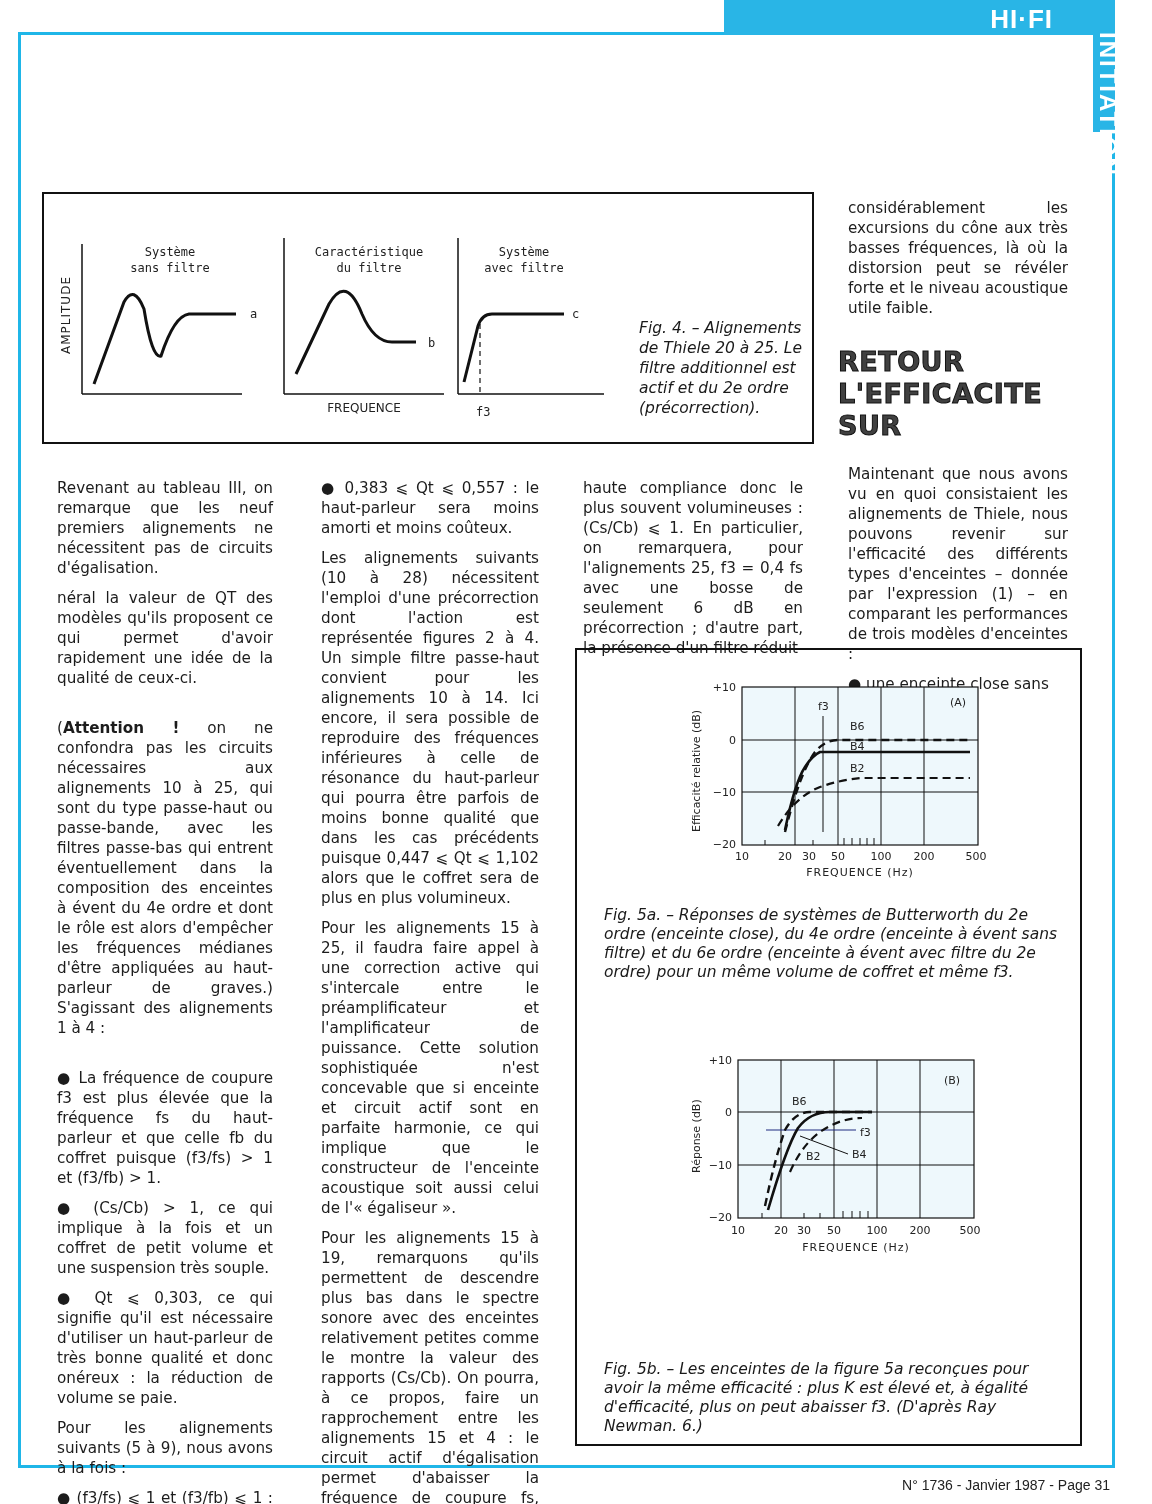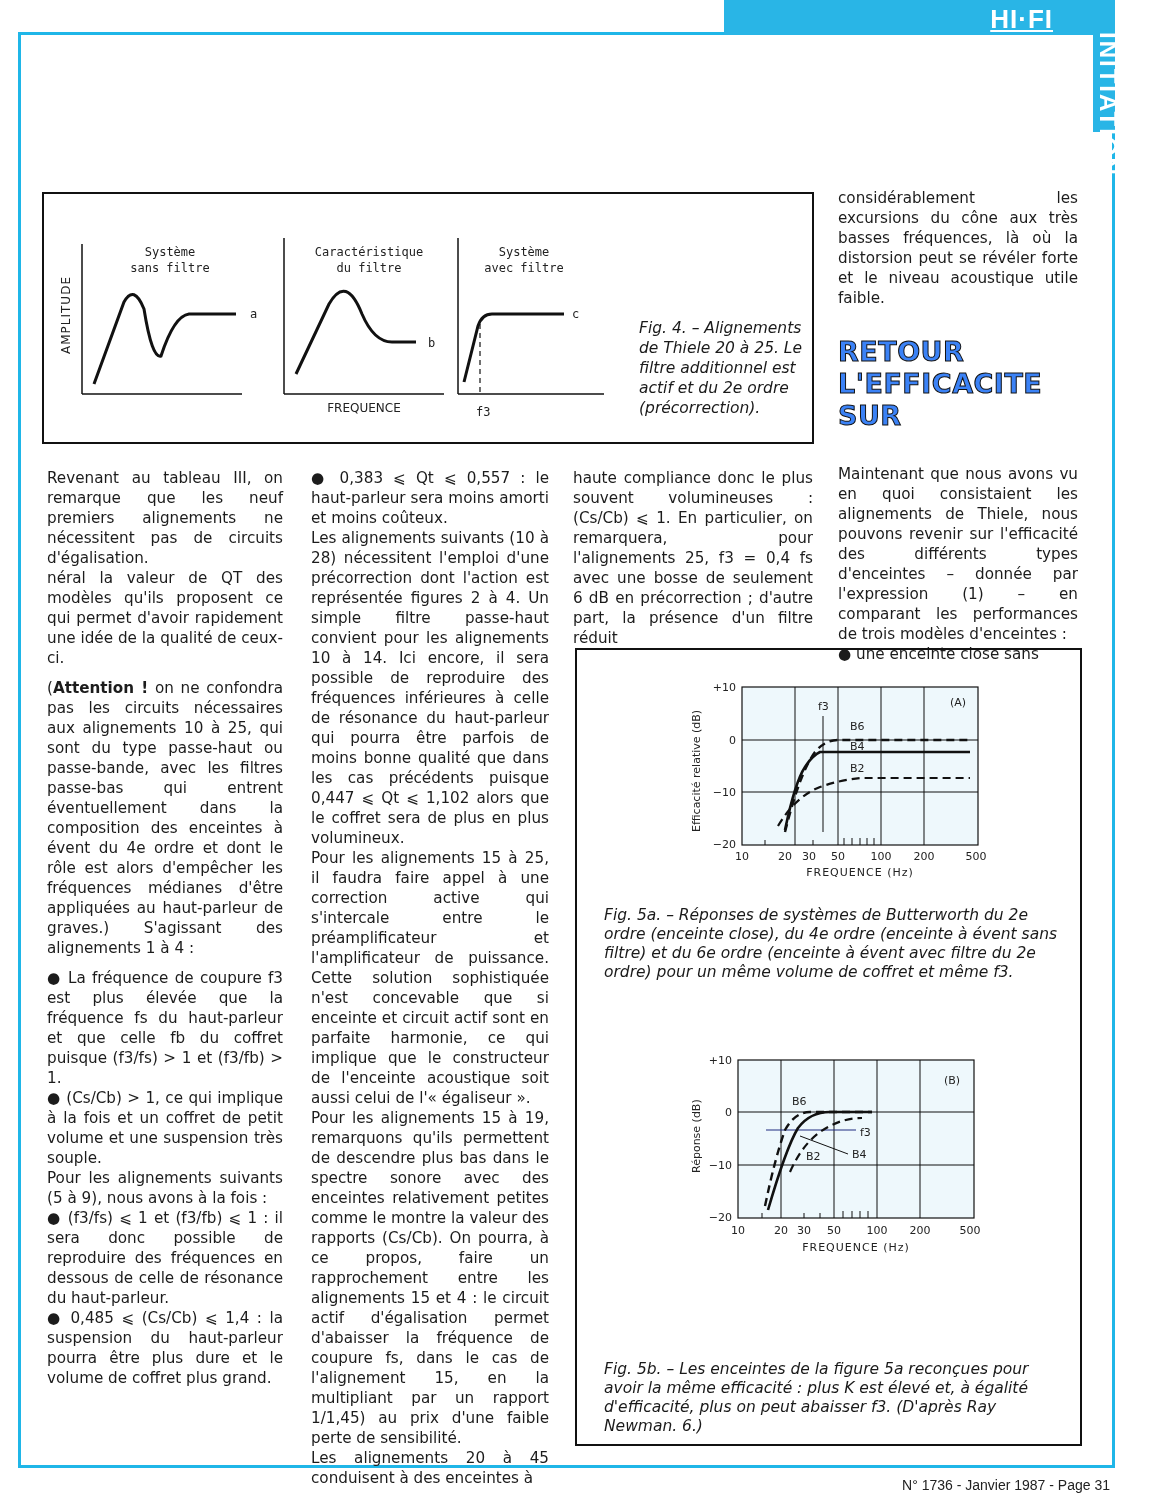--- a/index.html
+++ b/index.html
@@ -7,40 +7,40 @@
          font-family:"DejaVu Sans", "Liberation Sans", sans-serif; color:#1a1a1a; }
   .abs { position:absolute; }
 
   
   .frame-top { left:18px; top:32px; width:708px; height:3px; background:#1fb6e8; }
   .frame-left { left:18px; top:32px; width:3px; height:1436px; background:#1fb6e8; }
   .frame-bottom { left:18px; top:1465px; width:1097px; height:3px; background:#1fb6e8; }
   .frame-right { left:1112px; top:130px; width:3px; height:1338px; background:#1fb6e8; }
   .header-band { left:724px; top:0; width:391px; height:35px; background:#29b5e6; }
   .header-text { right:62px; top:4px; color:#fff; font-family:"Liberation Sans", sans-serif; font-weight:bold;
-                 font-size:26px; letter-spacing:1px;text-decoration:underline; }
+                 font-size:26px; letter-spacing:1px; }
   .side-band { left:1093px; top:0; width:22px; height:132px; background:#29b5e6; }
   .side-text { left:1088px; top:32px; width:36px; height:200px; }
   .side-text span { display:block; transform:rotate(90deg); transform-origin:left top; position:absolute; left:34px; top:0;
                     color:#fff; font-family:"Liberation Sans", sans-serif; font-weight:bold; font-size:24px; letter-spacing:2px; white-space:nowrap; }
 
   
   .fig4 { left:42px; top:192px; width:768px; height:248px; border:2px solid #111; }
   .fig4-caption { left:620px; top:318px; width:170px; font-style:italic; font-size:15.5px; line-height:20px; color:#1a1a1a;margin-left:19px; }
 
   
   .col { font-size:15.2px; line-height:20px; text-align:justify; color:#1c1c1c; }
-  .col p { margin:0; }
+  .col p { margin:10px; }
   .col .gap { height:10px; }
   .col-1 { left:47px; top:468px; width:236px; }
   .col-2 { left:311px; top:468px; width:238px; }
   .col-3 { left:573px; top:468px; width:240px; }
   .col-4 { left:838px; top:188px; width:240px; }
-  .heading { font-family:"DejaVu Sans", sans-serif; font-weight:900; font-size:27px; line-height:32px; letter-spacing:0.5px; color:#3b82f6;
-             -webkit-text-stroke:1px #111; margin:28px 0 32px 0; text-align:left; }
+  .heading { font-family:"DejaVu Sans", sans-serif; font-weight:900; font-size:27px; line-height:32px; letter-spacing:0.5px; color:#404040;
+             -webkit-text-stroke:1px #111; margin:28px 0 22px 0; text-align:left; }
 
   
   .chart-panel { left:575px; top:648px; width:503px; height:794px; border:2px solid #111; }
   .cap5a { left:604px; top:906px; width:460px; font-style:italic; font-size:15.5px; line-height:19px; }
   .cap5b { left:604px; top:1337px; width:460px; font-style:italic; font-size:15.5px; line-height:19px;margin-top:23px; }
 
   .chart-label { font-family:"DejaVu Sans", sans-serif; font-size:11px; fill:#222; }
 
   .footer { right:42px; top:1477px; font-family:"Liberation Sans", sans-serif; font-size:14px; color:#222; }
 </style>
@@ -94,20 +94,21 @@
 <div class="abs fig4-caption">Fig. 4. – Alignements de Thiele 20 à 25. Le filtre additionnel est actif et du 2e ordre (précorrection).</div>
 
 <div class="abs col col-1">
   <p>Revenant au tableau III, on remarque que les neuf premiers alignements ne nécessitent pas de circuits d'égalisation.</p>
   <p>néral la valeur de QT des modèles qu'ils proposent ce qui permet d'avoir rapidement une idée de la qualité de ceux-ci.</p>
   <div class="gap"></div>
   <p>(<b>Attention !</b><span> on ne confondra pas les circuits nécessaires aux alignements 10 à 25, qui sont du type passe-haut ou passe-bande, avec les filtres passe-bas qui entrent éventuellement dans la composition des enceintes à évent du 4e ordre et dont le rôle est alors d'empêcher les fréquences médianes d'être appliquées au haut-parleur de graves.) S'agissant des alignements 1 à 4 :</span></p>
   <div class="gap"></div>
   <p>● La fréquence de coupure f3 est plus élevée que la fréquence fs du haut-parleur et que celle fb du coffret puisque (f3/fs) &gt; 1 et (f3/fb) &gt; 1.</p>
   <p>● (Cs/Cb) &gt; 1, ce qui implique à la fois et un coffret de petit volume et une suspension très souple.</p>
+  <p>● Qt ⩽ 0,303, ce qui signifie qu'il est nécessaire d'utiliser un haut-parleur de très bonne qualité et donc onéreux : la réduction de volume se paie.</p>
   <p>Pour les alignements suivants (5 à 9), nous avons à la fois :</p>
   <p>● (f3/fs) ⩽ 1 et (f3/fb) ⩽ 1 : il sera donc possible de reproduire des fréquences en dessous de celle de résonance du haut-parleur.</p>
   <p>● 0,485 ⩽ (Cs/Cb) ⩽ 1,4 : la suspension du haut-parleur pourra être plus dure et le volume de coffret plus grand.</p>
 </div>
 
 <div class="abs col col-2">
   <p>● 0,383 ⩽ Qt ⩽ 0,557 : le haut-parleur sera moins amorti et moins coûteux.</p>
   <p>Les alignements suivants (10 à 28) nécessitent l'emploi d'une précorrection dont l'action est représentée figures 2 à 4. Un simple filtre passe-haut convient pour les alignements 10 à 14. Ici encore, il sera possible de reproduire des fréquences inférieures à celle de résonance du haut-parleur qui pourra être parfois de moins bonne qualité que dans les cas précédents puisque 0,447 ⩽ Qt ⩽ 1,102 alors que le coffret sera de plus en plus volumineux.</p>
   <p>Pour les alignements 15 à 25, il faudra faire appel à une correction active qui s'intercale entre le préamplificateur et l'amplificateur de puissance. Cette solution sophistiquée n'est concevable que si enceinte et circuit actif sont en parfaite harmonie, ce qui implique que le constructeur de l'enceinte acoustique soit aussi celui de l'« égaliseur ».</p>
   <p>Pour les alignements 15 à 19, remarquons qu'ils permettent de descendre plus bas dans le spectre sonore avec des enceintes relativement petites comme le montre la valeur des rapports (Cs/Cb). On pourra, à ce propos, faire un rapprochement entre les alignements 15 et 4 : le circuit actif d'égalisation permet d'abaisser la fréquence de coupure fs, dans le cas de l'alignement 15, en la multipliant par un rapport 1/1,45) au prix d'une faible perte de sensibilité.</p>

